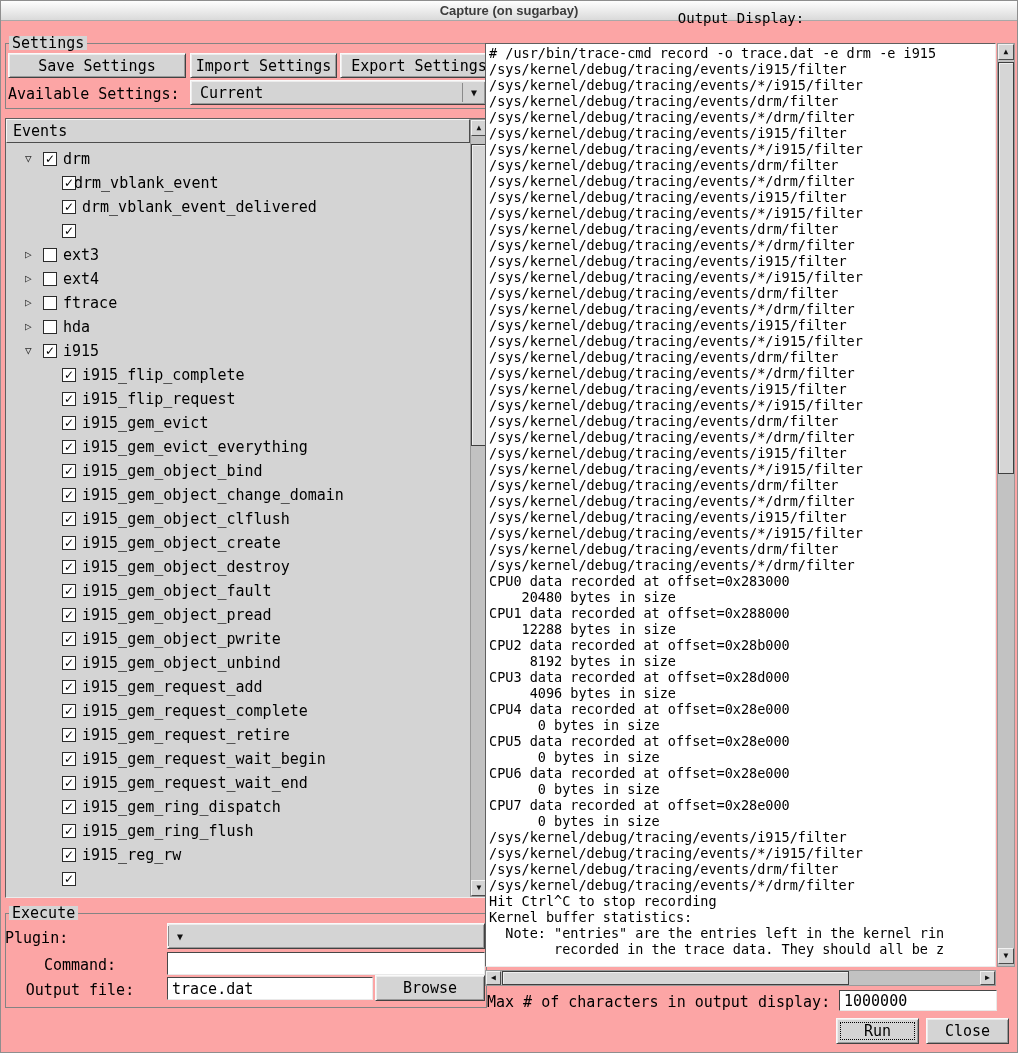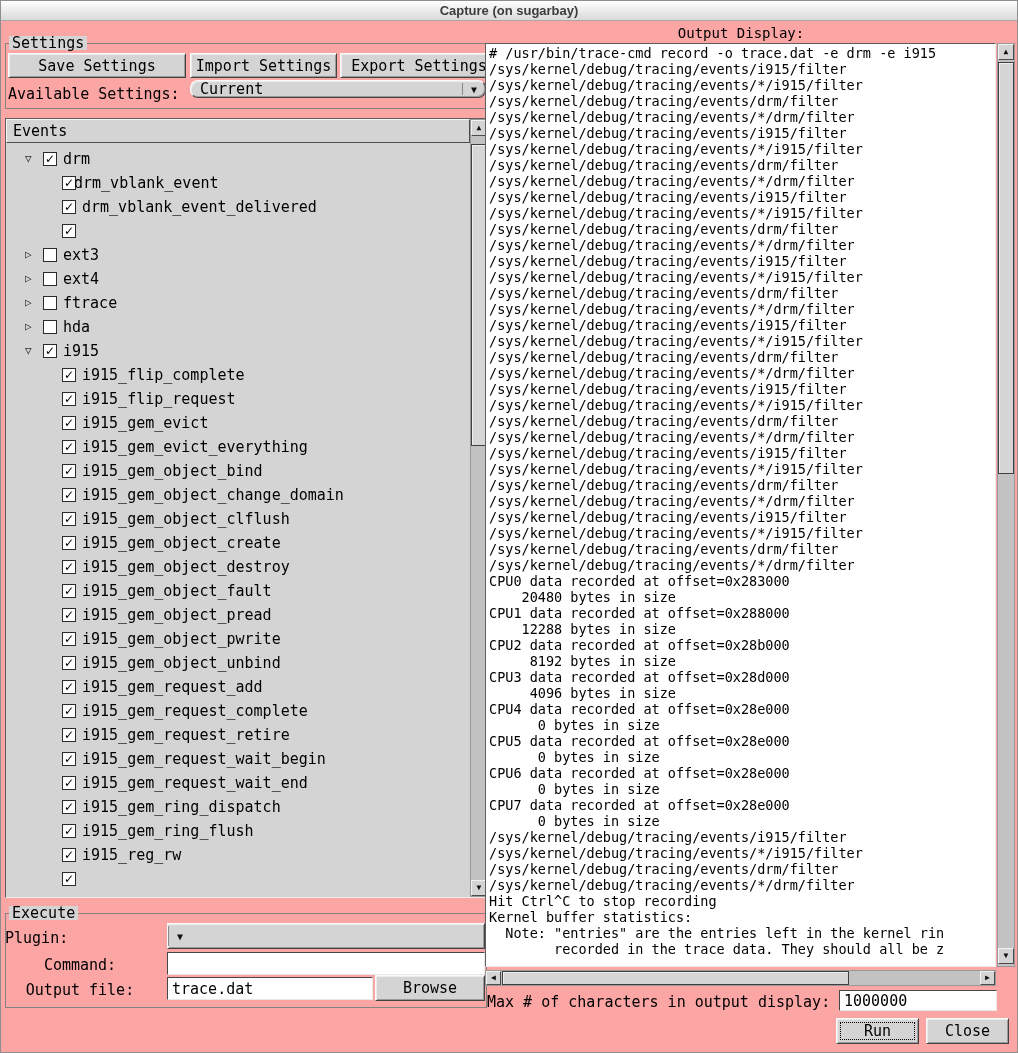--- a/index.html
+++ b/index.html
@@ -54,21 +54,21 @@
 <div class="window">
 
   <div class="titlebar">Capture (on sugarbay)</div>
 
   <div class="frame" style="left:4px;top:42px;width:481px;height:66px;"></div>
   <span class="frame-label" style="left:8px;top:35px;">Settings</span>
   <div class="btn" style="left:7px;top:52px;width:178px;height:25px;">Save Settings</div>
   <div class="btn" style="left:189px;top:52px;width:147px;height:25px;">Import Settings</div>
   <div class="btn" style="left:339px;top:52px;width:158px;height:25px;">Export Settings</div>
   <span class="uilabel" style="left:7px;top:84px;">Available Settings:</span>
-  <div class="combo" style="left:189px;top:79px;width:296px;height:18px;border-radius:8px;">
+  <div class="combo" style="left:189px;top:79px;width:296px;height:25px;">
     <span class="txt">Current</span>
     <span class="sep"></span>
     <span class="arr">▼</span>
   </div>
 
   <div class="sunkenbox tree-box" style="left:4px;top:117px;width:484px;height:780px;"></div>
   <div class="tree-header" style="left:5px;top:118px;width:464px;height:24px;">Events</div>
   <div class="tree-rows" style="left:5px;top:146px;width:463px;">
       <div class="tree-row">
         <span class="expander" style="left: 19px;">▽</span>
@@ -211,21 +211,21 @@
   <div class="combo" style="left:166px;top:922px;width:318px;height:26px;">
     <span class="sep"></span>
     <span class="arr">▼</span>
   </div>
   <span class="uilabel" style="left:4px;top:955px;width:150px;text-align:center;">Command:</span>
   <input class="input" style="left: 166px; top: 951px; width: 318px; height: 23px;" value="">
   <span class="uilabel" style="left:4px;top:980px;width:150px;text-align:center;">Output file:</span>
   <input class="input" style="left: 166px; top: 976px; width: 206px; height: 23px;" value="trace.dat">
   <div class="btn" style="left:374px;top:974px;width:110px;height:26px;">Browse</div>
 
-  <div class="uilabel" style="left:484px;top:24px;width:512px;text-align:center;font-size:14px;">Output Display:</div>
+  <div class="uilabel" style="left:484px;top:9px;width:512px;text-align:center;font-size:14px;">Output Display:</div>
   <div class="sunkenbox outbox" style="left:484px;top:42px;width:511px;height:924px;"></div>
   <pre class="outpre" style="left:488px;top:44px;width:504px;height:920px;"># /usr/bin/trace-cmd record -o trace.dat -e drm -e i915
 /sys/kernel/debug/tracing/events/i915/filter
 /sys/kernel/debug/tracing/events/*/i915/filter
 /sys/kernel/debug/tracing/events/drm/filter
 /sys/kernel/debug/tracing/events/*/drm/filter
 /sys/kernel/debug/tracing/events/i915/filter
 /sys/kernel/debug/tracing/events/*/i915/filter
 /sys/kernel/debug/tracing/events/drm/filter
 /sys/kernel/debug/tracing/events/*/drm/filter

